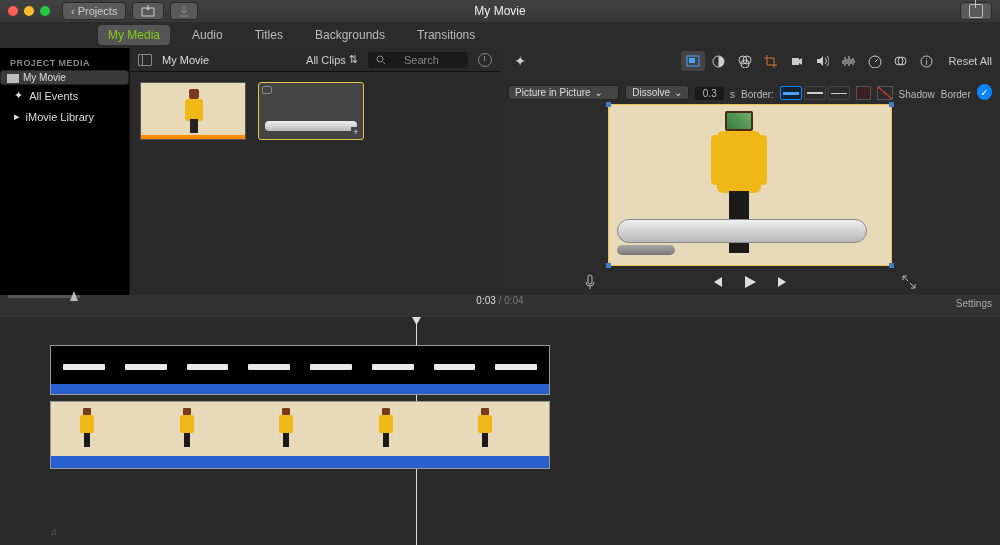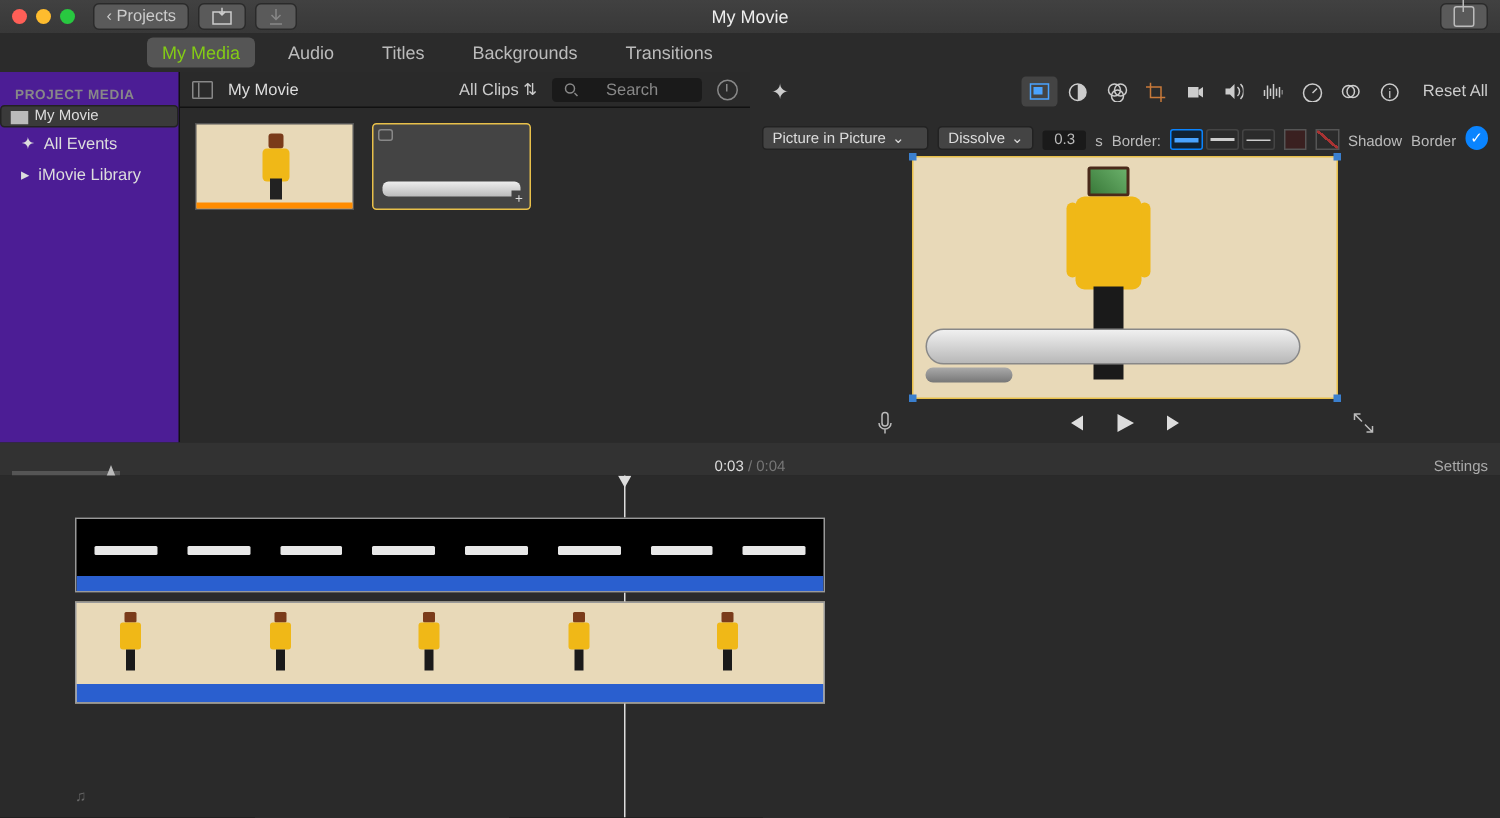--- a/index.html
+++ b/index.html
@@ -18,21 +18,21 @@
 .share-icn::after{content:"";position:absolute;left:5px;top:-5px;width:1.3px;height:8px;background:#bbb;}
 
 
 .tabs { height:26px; background:#2b2b2b; display:flex; align-items:center; padding:0 8px; }
 .tabs .left { display:flex; gap:12px; margin-left:90px; }
 .tab { color:#bbb; padding:3px 10px; border-radius:4px; font-size:12px; }
 .tab.active { background:#555; color:#84cc16; }
 
 
 .main { height:247px; display:flex; }
-.sidebar { width:120px; background:#4c1d95; border-right:1px solid #111; padding:4px 0; }
+.sidebar { width:130px; background:#000000; border-right:1px solid #111; padding:4px 0; }
 .sb-hdr { color:#888; font-size:9px; font-weight:700; letter-spacing:.05em; padding:6px 10px 2px; }
 .sb-item { color:#ddd; padding:4px 10px 4px 14px; display:flex; align-items:center; gap:6px; font-size:11px; }
 .sb-item.sel { background:#3a3a3a; }
 .icn { width:12px; height:10px; }
 .star{color:#ddd;}
 
 .browser { flex:1; background:#2a2a2a; display:flex; flex-direction:column; }
 .b-hdr { height:24px; display:flex; align-items:center; padding:0 8px; gap:10px; border-bottom:1px solid #111; }
 .b-title { flex:1; color:#ddd; font-weight:500; }
 .b-clips { color:#ccc; font-size:11px; display:flex; align-items:center; gap:3px;}
@@ -82,21 +82,21 @@
 .bigperson .arm-r{width:8px;height:50px;background:#f0b817;position:absolute;top:24px;left:42px;border-radius:4px;}
 .bigperson .leg{width:20px;height:62px;background:#1a1a1a;position:absolute;top:80px;left:12px;}
 .overlay-bar{position:absolute;bottom:22px;left:8px;right:24px;height:24px;background:linear-gradient(#f0f0f0,#b8b8b8);border-radius:12px;border:1px solid #888;}
 .overlay-small{position:absolute;bottom:10px;left:8px;width:58px;height:10px;background:linear-gradient(#aaa,#777);border-radius:5px;}
 
 .transport{height:26px;display:flex;align-items:center;justify-content:center;gap:18px;color:#ddd;position:relative;}
 .mic{position:absolute;left:84px;}
 .full{position:absolute;right:84px;}
 
 
-.tl-hdr{height:22px;background:#323232;display:flex;align-items:flex-end;padding:0 8px;color:#999;font-size:10px;position:relative;}
+.tl-hdr{height:22px;background:#323232;display:flex;align-items:flex-start;padding:0 8px;color:#999;font-size:10px;position:relative;flex-direction:column;}
 .tl-time{position:absolute;left:50%;transform:translateX(-50%);}
 .tc-cur{color:#ddd;} .tc-dur{color:#777;}
 .tl-settings{margin-left:auto;color:#aaa;}
 .tl-zoom{width:72px;height:3px;background:#555;margin-right:10px;position:relative;}
 .tl-zoom::after{content:"";position:absolute;right:2px;top:-4px;width:8px;height:10px;background:#bbb;clip-path:polygon(50% 0,100% 100%,0 100%);}
 
 .timeline{background:#2a2a2a;height:228px;position:relative;padding:28px 50px 0;}
 .playhead{position:absolute;top:0;bottom:0;left:416px;width:1px;background:#ddd;}
 .playhead::before{content:"";position:absolute;top:0;left:-4px;width:9px;height:8px;background:#ddd;clip-path:polygon(0 0,100% 0,50% 100%);}
 

